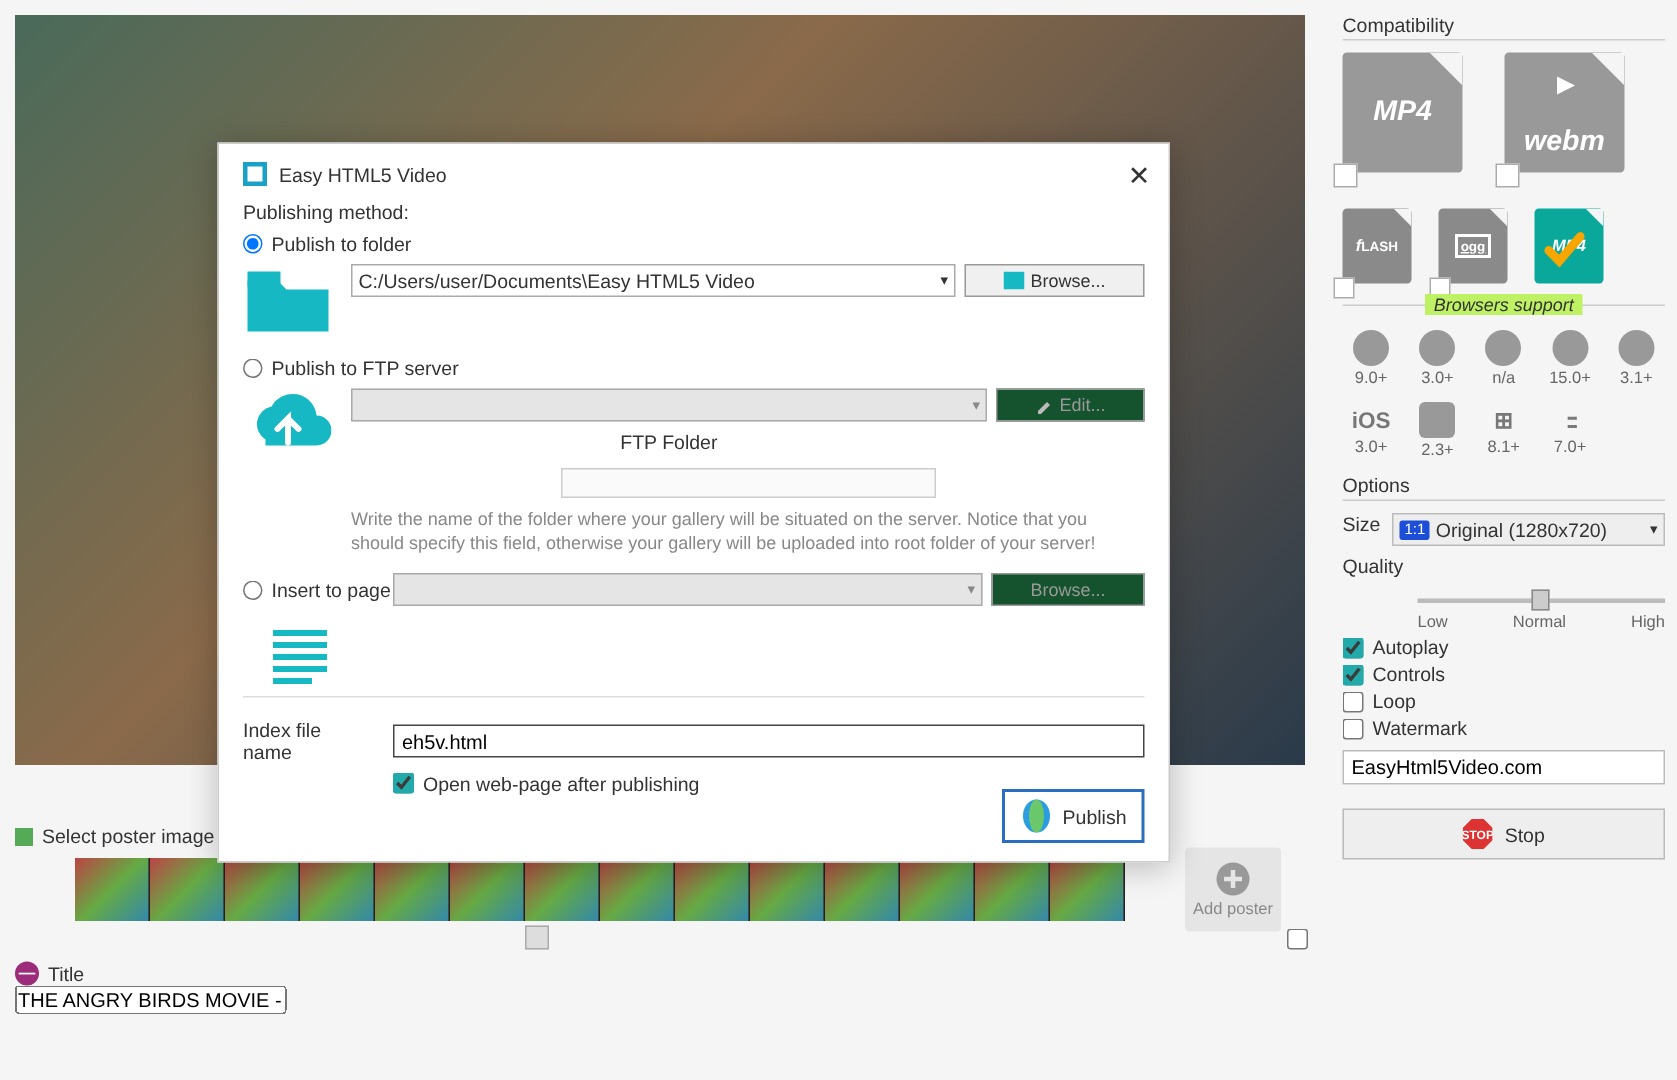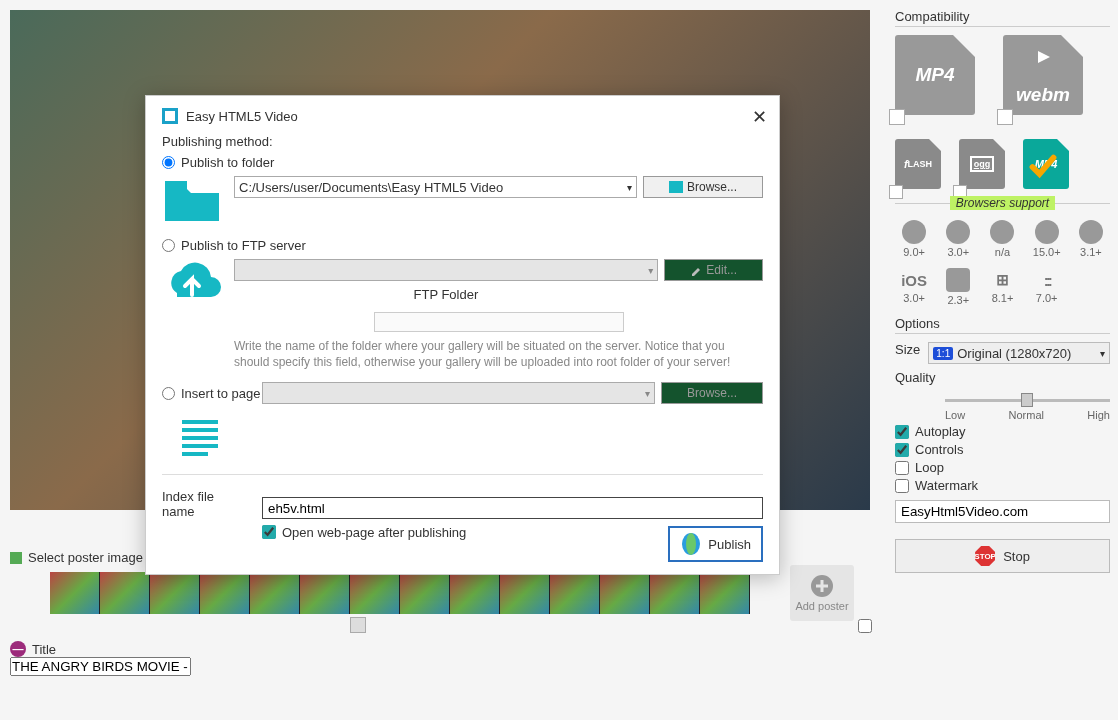--- a/index.html
+++ b/index.html
@@ -29,21 +29,21 @@
   .fields { flex:1; }
   .path-row { display:flex; gap:6px; margin-bottom:6px; }
   .combo { flex:1; display:flex; border:1px solid #aaa; height:22px; align-items:center; padding:0 4px; background:#fff; }
   .combo.disabled { background:#e5e5e5; color:#888; }
   .combo-arrow { margin-left:auto; font-size:10px; }
   .btn { height:22px; padding:0 25px; border:1px solid #999; background:#f0f0f0; display:flex; align-items:center; gap:4px; cursor:pointer; font-size:12px; }
   .btn.disabled { color:#999; background:#14532d; }
   .ftp-folder-row { display:flex; gap:10px; align-items:center; margin:6px 16px;flex-direction:column; }
   .ftp-folder-row input { width:250px; height:20px; border:1px solid #ccc; padding:0 4px; background:#fafafa; }
   .hint { color:#888; font-size:12px; line-height:1.35; }
-  .index-row { display:flex; gap:12px; align-items:flex-end; margin-top:10px; border-top:1px solid #ddd; padding-top:14px; }
+  .index-row { display:flex; gap:12px; align-items:center; border-top:1px solid #ddd; padding-top:14px; }
   .index-row input[type=text] { flex:1; border:1px solid #444; height:22px; padding:0 5px; }
   .check-row { display:flex; gap:6px; margin:6px 0 0 100px; }
   .publish-btn { position:absolute; right:16px; bottom:12px; border:2px solid #2a6fbf; padding:4px 10px; display:flex; align-items:center; gap:6px; cursor:pointer; background:#fff; }
 
   
   .right-panel { position:absolute; left: 895px; top: 5px; width: 215px; font-size:13px; }
   .top-tools { display:flex; gap:4px; align-items:center; margin-bottom:8px; }
   .tool-btn { height:32px; background:#eee; border:1px solid #ccc; display:flex; align-items:center; padding:0 8px; gap:6px; color:#888; cursor:pointer; }
   .tool-btn.sq { width:34px; justify-content:center; padding:0; }
   .section-head { border-bottom:1px solid #ccc; margin:4px 0 8px 0; padding-bottom:2px; font-size:13px; }

